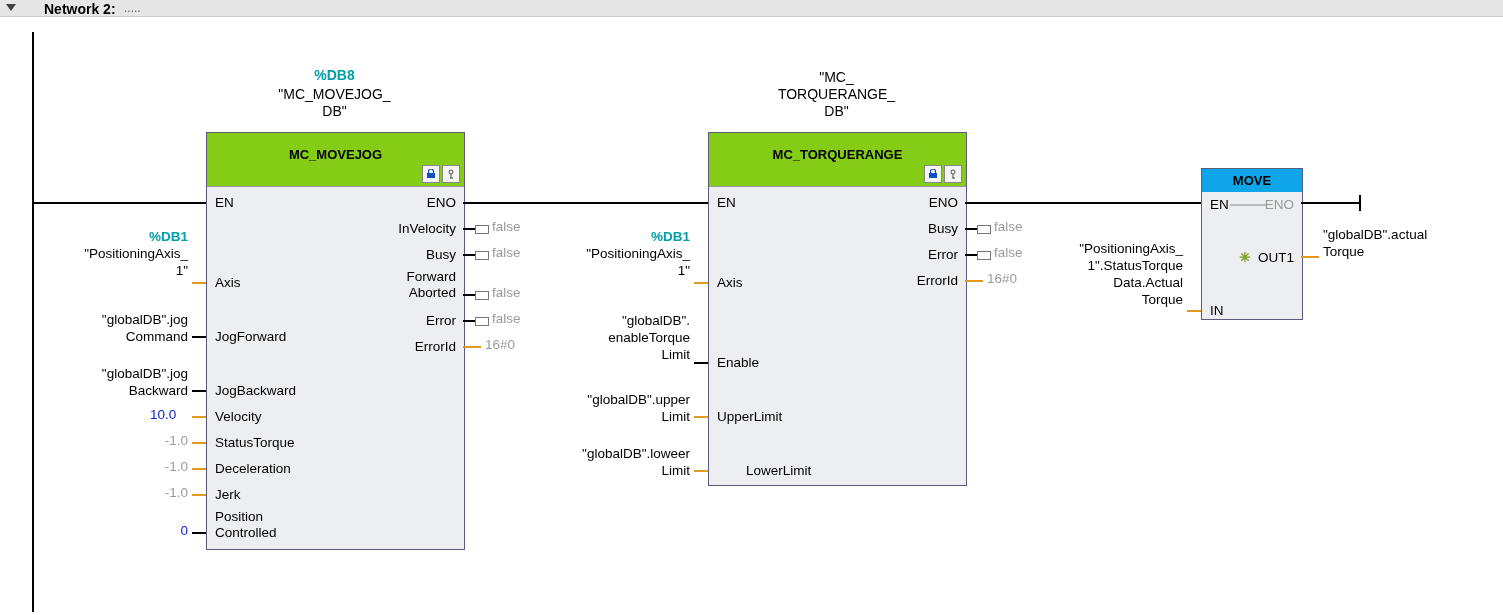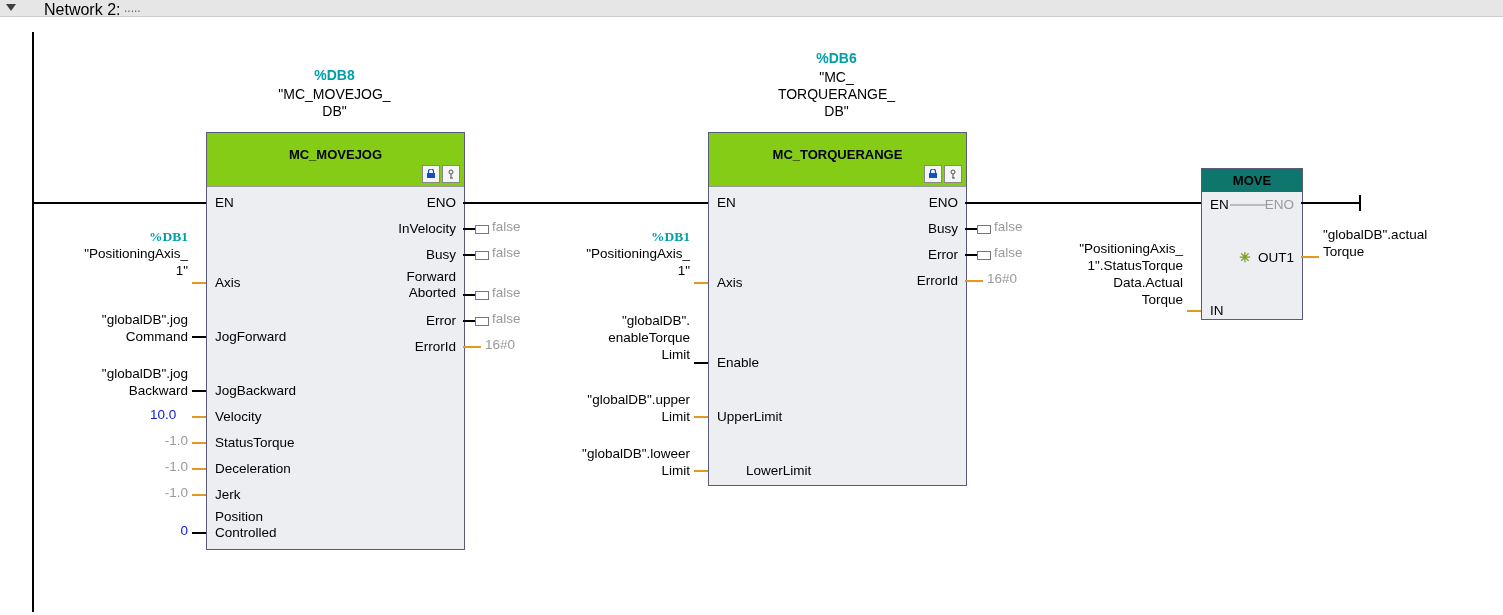--- a/index.html
+++ b/index.html
@@ -1,43 +1,43 @@
 <!DOCTYPE html>
 <html><head>
 <meta charset="utf-8">
 <style>
   html,body{margin:0;padding:0;background:#fff;font-family:Arial,Helvetica,sans-serif;font-size:13px;color:#000;}
   .page{width:1503px;height:615px;position:relative;}
   .nethdr{position:absolute;left:0;top:0;width:100%;height:16px;background:#e6e6e6;border-bottom:1px solid #ccc;}
   .tri{position:absolute;left:6px;top:4px;width:0;height:0;border-left:5px solid transparent;border-right:5px solid transparent;border-top:7px solid #404040;}
-  .netlbl{position:absolute;left:44px;top:1px;font-weight:normal;font-size:16px;}
+  .netlbl{position:absolute;left:44px;top:1px;font-weight:bold;font-size:14px;}
   .netcmt{position:absolute;left:124px;top:1px;font-size:12px;color:#666;}
   .rail{position:absolute;left:32px;top:32px;width:2px;height:580px;background:#000;}
   .hline{position:absolute;height:2px;background:#000;}
   .stub{position:absolute;height:2px;}
   .stub.blk{background:#000;}
   .stub.or{background:#e29a1e;}
   .box{position:absolute;background:#eceef2;border:1px solid #5a5a7a;}
   .boxhdr{background:#84cc16;border-bottom:1px solid #999;text-align:center;font-weight:bold;padding:4px 0 8px 0;position:relative;}
   .icons{position:absolute;right:4px;bottom:3px;display:flex;gap:2px;}
   .ico{width:16px;height:16px;border:1px solid #888;background:#f5f5f5;display:flex;align-items:center;justify-content:center;}
   .dbid{position:absolute;text-align:center;font-weight:bold;color:#00a0a8;font-size:14px;}
   .dbnm{position:absolute;text-align:center;font-size:14px;color:#000;line-height:17px;}
   .pin{position:absolute;font-size:13.5px;}
   .pinL{left:8px;}
   .pinR{right:8px;text-align:right;}
   .extlbl{position:absolute;font-size:13.5px;text-align:right;line-height:17px;}
   .extlblL{text-align:left;}
-  .dbref{color:#00a0a8;font-weight:bold;font-family:Liberation Serif, serif;}
+  .dbref{color:#00a0a8;font-weight:bold;}
   .val{position:absolute;font-size:13.5px;}
   .valblue{color:#1020d0;}
   .valgray{color:#9a9a9a;}
   .outF{position:absolute;font-size:13.5px;color:#9a9a9a;}
   .negbox{position:absolute;width:12px;height:7px;border:1px solid #777;background:#fff;}
-  .movehdr{background:#0f766e;text-align:center;font-weight:bold;padding:4px 0;}
+  .movehdr{background:#0ea5e9;text-align:center;font-weight:bold;padding:4px 0;}
   .enoline{position:absolute;height:2px;background:#bbb;}
   .term{position:absolute;width:2px;height:16px;background:#000;}
   .star{color:#7fa020;font-weight:bold;}
 </style>
 </head>
 <body>
 
 <div class="page">
 
   <div class="nethdr">
@@ -126,21 +126,20 @@
     <div class="negbox" style="left:475px;top:291px;"></div>
   <div class="outF" style="left:492px;top:285px;">false</div>
   <div class="stub blk" style="left:463px;top:320px;width:12px;"></div>
     <div class="negbox" style="left:475px;top:317px;"></div>
   <div class="outF" style="left:492px;top:311px;">false</div>
   <div class="stub or" style="left:463px;top:346px;width:18px;"></div>
   <div class="outF" style="left:485px;top:337px;">16#0</div>
 
   <div class="hline" style="left:463px;top:202px;width:245px;"></div>
 
-  <div class="dbid" style="left:708px;top:50px;width:257px;">%DB6</div>
   <div class="dbnm" style="left:708px;top:69px;width:257px;">
     <span>"MC_</span><br><span>TORQUERANGE_</span><br><span>DB"</span>
   </div>
   <div class="box" style="left:708px;top:132px;width:257px;height:352px;">
     <div class="boxhdr">
       <div style="padding-top:10px;padding-bottom:16px;">MC_TORQUERANGE</div>
       <div class="icons">
         <div class="ico">
             <svg width="10" height="10" viewBox="0 0 10 10">
               <rect x="1" y="4" width="8" height="5" fill="#1050c0"></rect>

